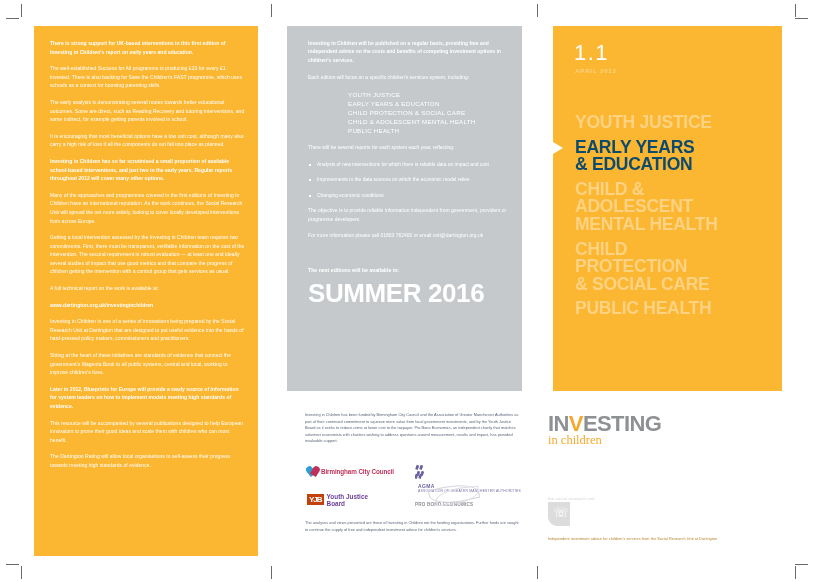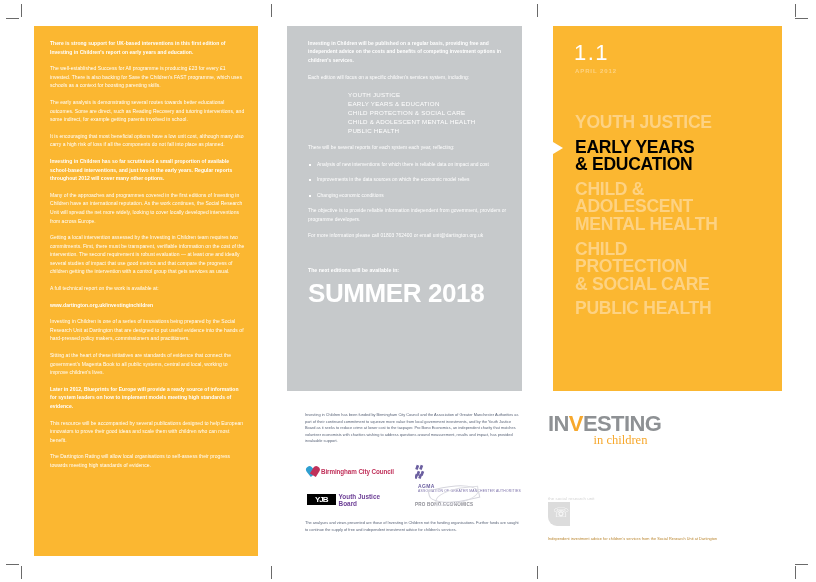--- a/index.html
+++ b/index.html
@@ -101,21 +101,21 @@
     position:absolute;left:22px;top:88px;right:8px;
   }
   .sys-head .sys{
     font-size:17.5px;
     line-height:17.6px;
     font-weight:bold;
     letter-spacing:-0.25px;
     color:#fdd283;
     margin:0 0 7px 0;
   }
-  .sys-head .sys.active{color:#000000;}
+  .sys-head .sys.active{color:#0c4a6e;}
   .arrow{
     position:absolute;left:-22px;top:3px;
     width:0;height:0;
     border-top:6.5px solid transparent;
     border-bottom:6.5px solid transparent;
     border-left:10px solid #ffffff;
   }
   .sys-wrap{position:relative;}
 
   
@@ -151,22 +151,22 @@
   }
   .bcc-heart:before{left:0;background:#2f9fd0;transform:rotate(-38deg);}
   .bcc-heart:after{left:5px;background:#c0315a;transform:rotate(32deg);}
   .bcc-text{
     display:inline-block;vertical-align:middle;
     font-size:6.3px;font-weight:bold;color:#c0315a;letter-spacing:-.1px;
     margin-left:1px;
   }
   .yjb-mark{
     display:inline-block;vertical-align:middle;
-    background:#000000;color:#fff;font-weight:bold;font-size:8px;
-    padding:1px 8px;line-height:9px;letter-spacing:-1px;
+    background:#c2410c;color:#fff;font-weight:bold;font-size:8px;
+    padding:1px 2px;line-height:9px;letter-spacing:-1px;
   }
   .yjb-text{
     display:inline-block;vertical-align:middle;margin-left:3px;
     font-size:6.4px;font-weight:bold;color:#6d3f96;line-height:7.2px;
   }
   .agma-text{
     display:inline-block;vertical-align:top;margin-left:3px;
     font-size:3.4px;color:#7a6fa8;line-height:4.4px;letter-spacing:.2px;
   }
   .agma-text .big{font-size:5px;font-weight:bold;color:#6b5fa0;letter-spacing:.4px;}
@@ -187,21 +187,21 @@
   
   #footer-right{position:absolute;left:548px;top:412px;width:215px;}
   .iic-logo{position:relative;height:42px;}
   .iic-word{
     font-size:22px;font-weight:bold;color:#8e9194;letter-spacing:-0.6px;
     line-height:23px;
   }
   .iic-word .v{color:#f7a82c;}
   .iic-sub{
     font-family:"Liberation Serif", serif;
-    font-size:12.5px;color:#f7a82c;text-align:center;
+    font-size:12.5px;color:#f7a82c;text-align:left;
     width:145px;line-height:13px;margin-top:-1px;
   }
   .sru{position:absolute;left:0;top:84px;width:60px;}
   .sru-text{
     font-size:4.3px;color:#d3d3d3;letter-spacing:.1px;white-space:nowrap;
   }
   .sru-box{
     width:22px;height:24px;background:#dcdcdc;margin-top:1px;
     border-radius:0 0 0 9px;position:relative;
   }
@@ -264,21 +264,21 @@
       <p class="p">There will be several reports for each system each year, reflecting:</p>
       <ul class="bullets" id="mid-bullets">
           <li>Analysis of new interventions for which there is reliable data on impact and cost</li>
           <li>Improvements in the data sources on which the economic model relies</li>
           <li>Changing economic conditions</li>
         </ul>
       <p class="p">The objective is to provide reliable information independent from government, providers or programme developers.</p>
       <p class="p">For more information please call 01803 762400 or email unit@dartington.org.uk</p>
       <div style="height:18px;"></div>
       <p class="nextline">The next editions will be available in:</p>
-      <p class="summer">SUMMER 2018</p>
+      <p class="summer">SUMMER 2016</p>
     </div>
   </div>
 
   <div class="panel" id="panel-right">
     <div class="issue">1.1</div>
     <div class="issue-date">APRIL 2012</div>
     <div class="sys-head" id="right-systems">
         <div class="sys-wrap">
           <div class="sys">YOUTH JUSTICE</div>
         </div>

